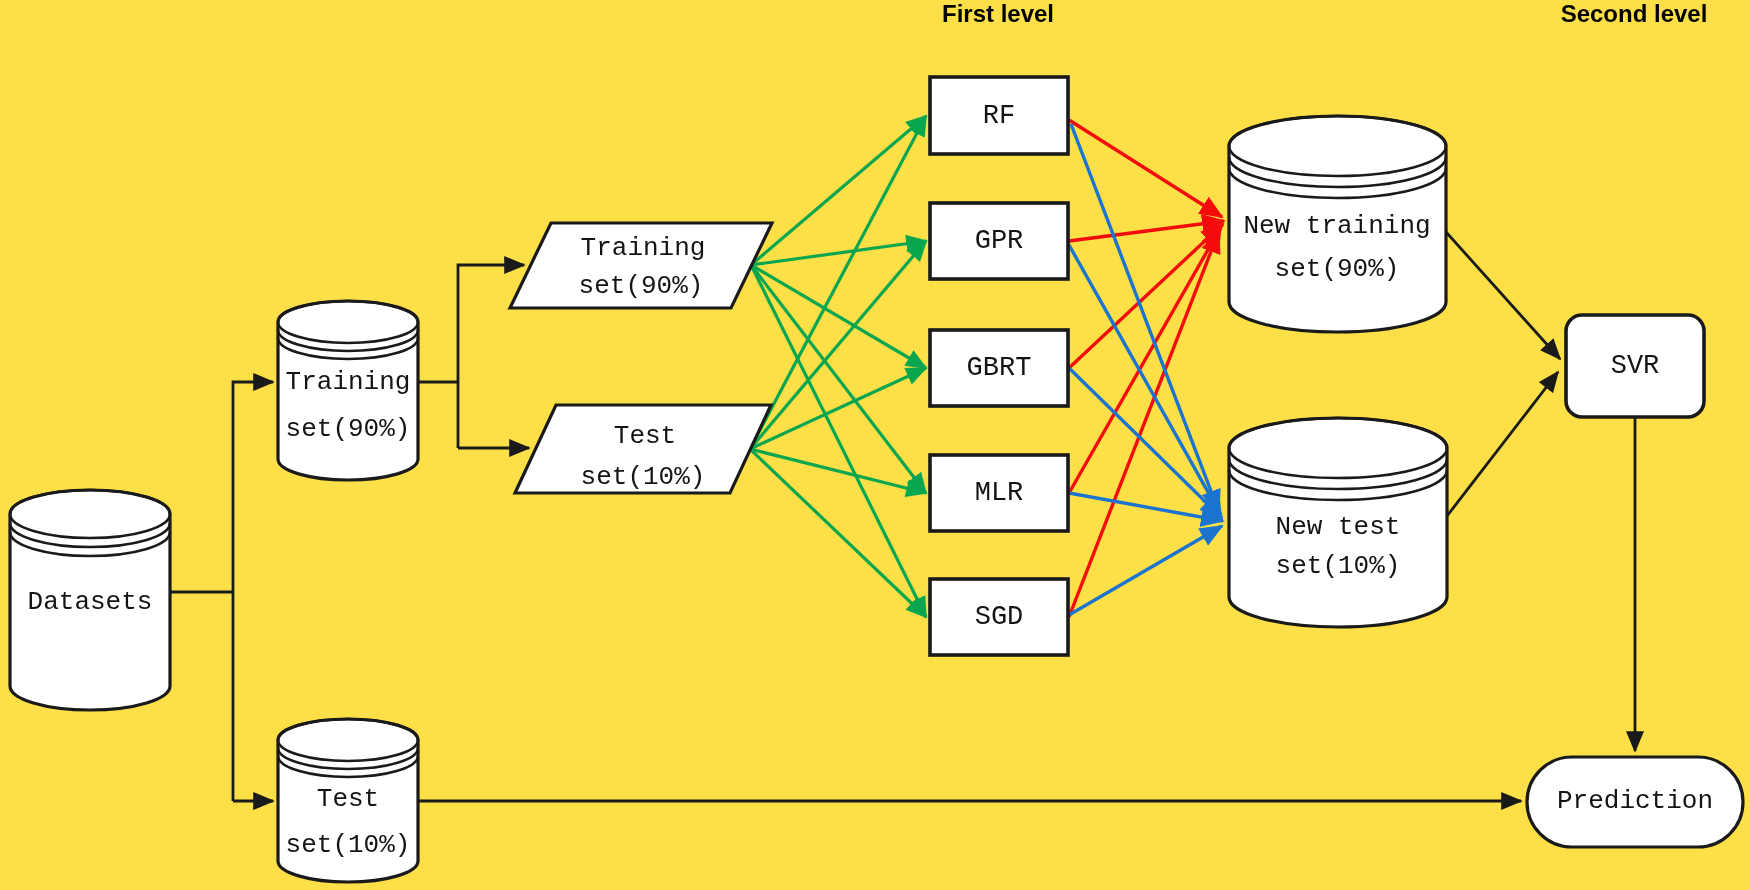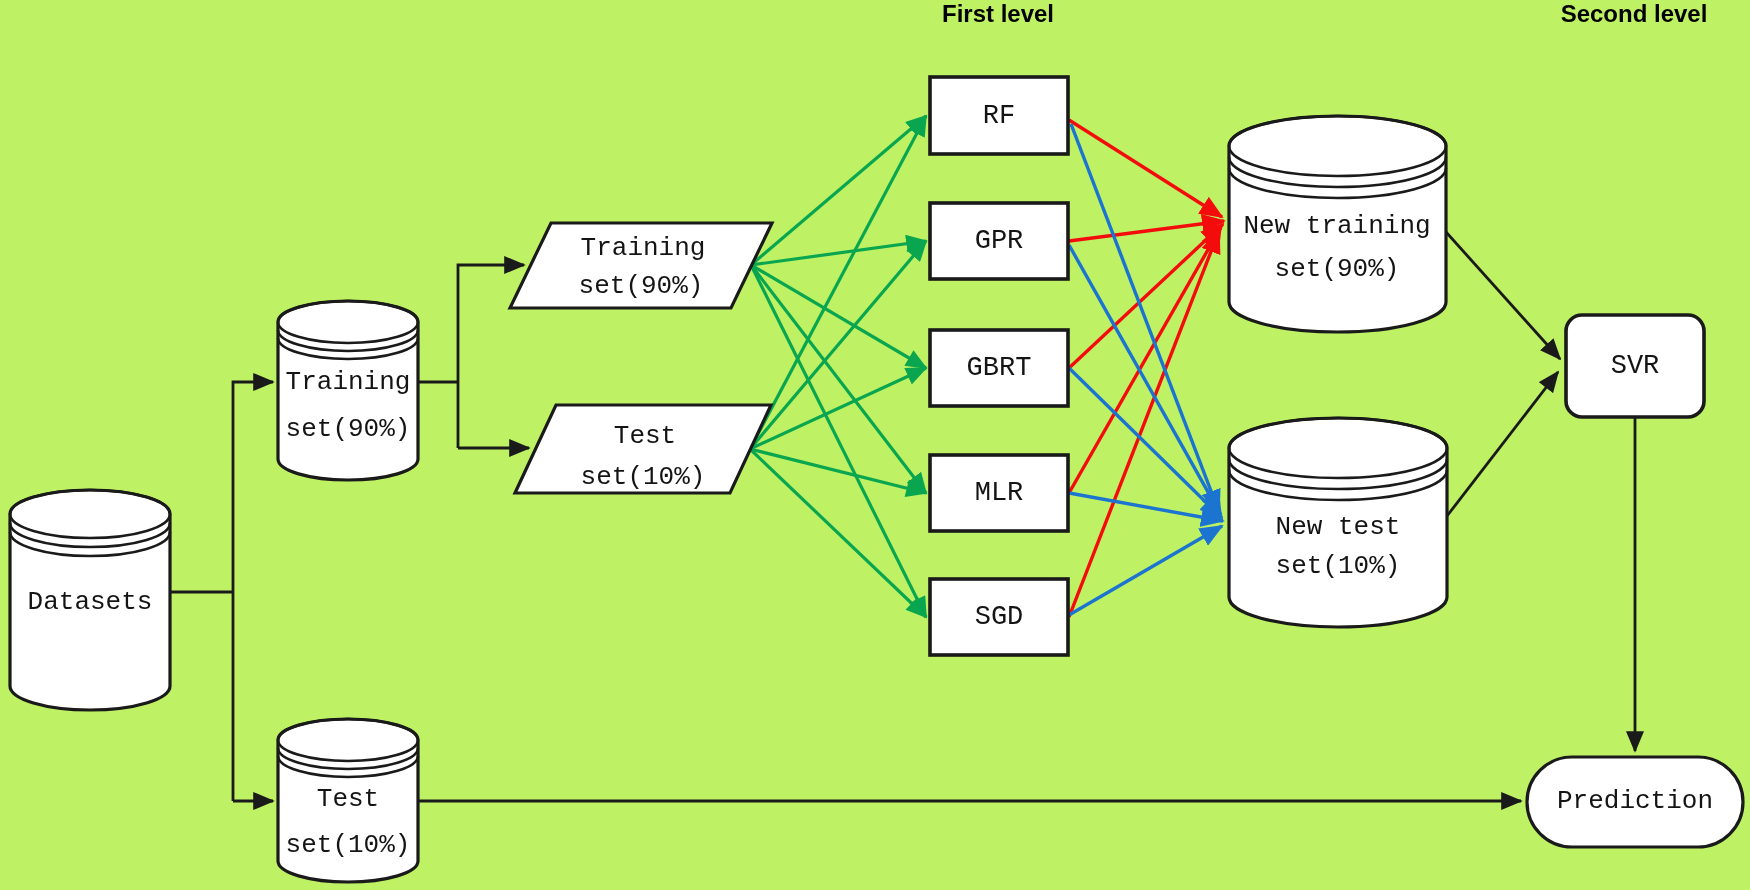--- a/index.html
+++ b/index.html
@@ -1,16 +1,16 @@
 <!DOCTYPE html>
 <html><head>
 <meta charset="utf-8">
 <style>
   html,body{margin:0;padding:0;background:#ffffff;}
-  .stage{position:relative;width:1750px;height:890px;background:#bef264;overflow:hidden;}
+  .stage{position:relative;width:1750px;height:890px;background:#fde047;overflow:hidden;}
   svg{display:block;}
   .shape{fill:#ffffff;stroke:#1a1a1a;stroke-width:3.2;}
   .box{fill:#ffffff;stroke:#1a1a1a;stroke-width:3.6;}
   .rim{fill:none;stroke:#1a1a1a;stroke-width:2.6;}
   .edge{fill:none;stroke:#1a1a1a;stroke-width:2.8;}
   .g-edge{fill:none;stroke:#0aa64f;stroke-width:3.2;}
   .r-edge{fill:none;stroke:#f40c0c;stroke-width:3.4;}
   .b-edge{fill:none;stroke:#1b74cf;stroke-width:3.4;}
   .label{font:26px "Liberation Mono","DejaVu Sans Mono",monospace;fill:#141414;
          text-anchor:middle;}

